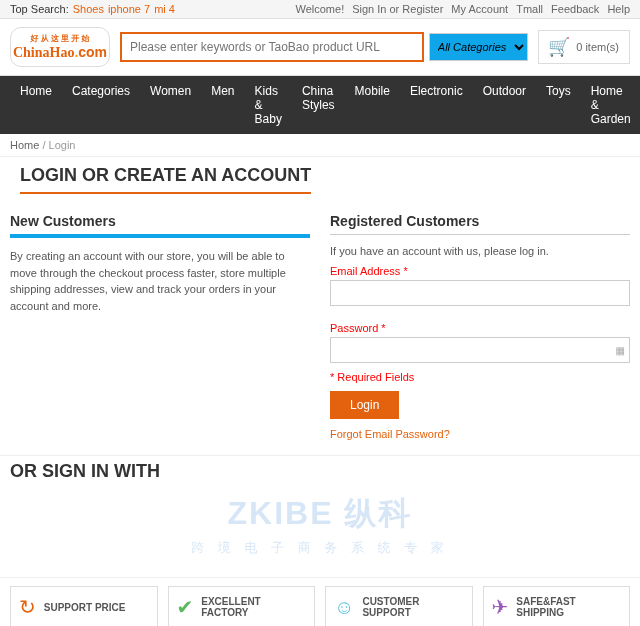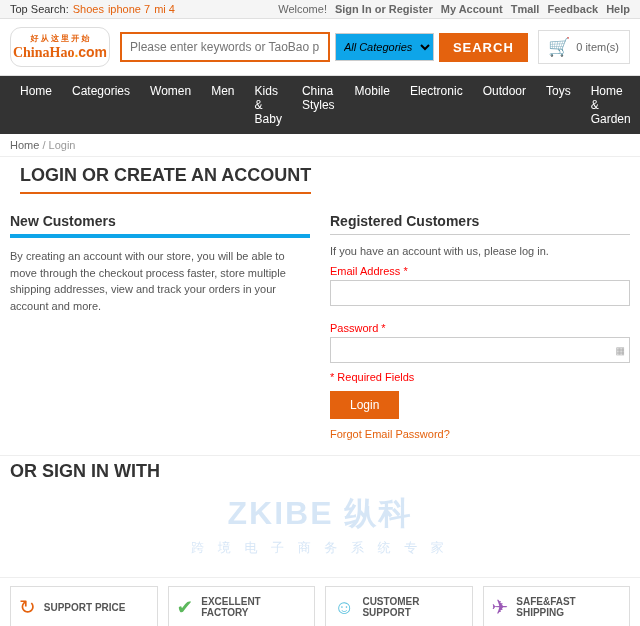--- a/index.html
+++ b/index.html
@@ -4,21 +4,21 @@
   <style>
     * { box-sizing: border-box; margin: 0; padding: 0; }
     body { font-family: Arial, sans-serif; font-size: 12px; color: #333; background: #fff; width: 640px; }
 
     
     .top-bar { background: #f5f5f5; border-bottom: 1px solid #e0e0e0; padding: 3px 10px; display: flex; justify-content: space-between; align-items: center; font-size: 11px; color: #666; }
     .top-bar-left { display: flex; gap: 4px; }
     .top-bar-left span { color: #333; }
     .top-bar-left a { color: #e4620e; text-decoration: none; }
     .top-bar-right { display: flex; gap: 8px; }
-    .top-bar-right a { color: #666; text-decoration: none; font-weight: bold; }
+    .top-bar-right a { color: #666; text-decoration: none; }
 
     
     .header { display: flex; align-items: center; padding: 8px 10px; gap: 10px; border-bottom: 1px solid #e0e0e0; }
     .logo-box { width: 100px; height: 40px; background: #fff; border: 1px solid #ddd; display: flex; align-items: center; justify-content: center; border-radius: 11px; overflow: hidden; }
     .logo-inner { text-align: center; }
     .logo-top { font-size: 8px; color: #e4620e; font-weight: bold; }
     .logo-main { font-size: 16px; font-weight: bold; color: #e4620e; }
     .logo-dot { color: #f90; }
 
     .search-area { flex: 1; display: flex; gap: 5px; align-items: center; }
@@ -99,21 +99,20 @@
           <span class="logo-dot" style="color:#f90;font-weight:bold;font-size:14px;">.</span>
           <span style="font-size:14px;color:#e4620e;font-weight:bold;">com</span>
       </div>
     </div>
   </div>
   <div class="search-area">
     <input class="search-input" type="text" placeholder="Please enter keywords or TaoBao product URL" style="">
     <select class="category-select">
       <option>All Categories</option>
     </select>
-    <button class="search-btn">SEARCH</button>
   </div>
   <div class="cart-area">
     <span class="cart-icon">🛒</span>
     <span class="cart-text">0 item(s)</span>
   </div>
 </div>
 
 <div class="nav">
   <a>Home</a>
   <a>Categories</a>

